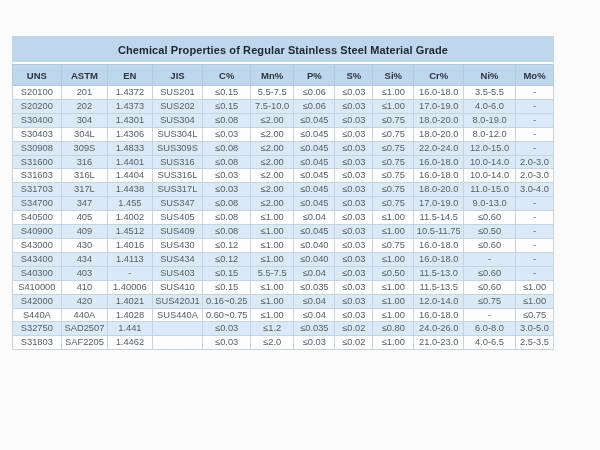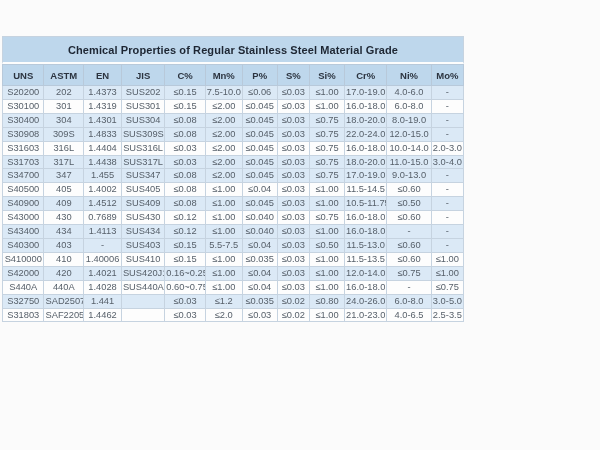--- a/index.html
+++ b/index.html
@@ -14,22 +14,22 @@
     --band:#bed7ec;
     --alt_row:#dbe9f6;
     --row:#fdfdfd;
     --grid:#c6d3e0;
     --title_text:#1d2633;
     --header_text:#2c3440;
     --cell_text:#57606a;
   }
   .table-wrap{
     position:absolute;
-    left:2px; top:36px;
-    width:462px;
+    left:12px; top:36px;
+    width:542px;
   }
   .title-band{
     background:var(--band);
     color:var(--title_text);
     font-size:11px;
     font-weight:bold;
     text-align:center;
     padding:7px 0 6px 0;
     border:1px solid var(--grid);
     border-bottom:2px solid #fdfdfd;
@@ -100,76 +100,104 @@
           <th>Mn%</th>
           <th>P%</th>
           <th>S%</th>
           <th>Si%</th>
           <th>Cr%</th>
           <th>Ni%</th>
           <th>Mo%</th>
         </tr>
     </thead>
     <tbody>
+        <tr>
+          <td>S20100</td>
+          <td>201</td>
+          <td>1.4372</td>
+          <td>SUS201</td>
+          <td>≤0.15</td>
+          <td>5.5-7.5</td>
+          <td>≤0.06</td>
+          <td>≤0.03</td>
+          <td>≤1.00</td>
+          <td>16.0-18.0</td>
+          <td>3.5-5.5</td>
+          <td>-</td>
+        </tr>
         <tr class="alt">
           <td>S20200</td>
           <td>202</td>
           <td>1.4373</td>
           <td>SUS202</td>
           <td>≤0.15</td>
           <td>7.5-10.0</td>
           <td>≤0.06</td>
           <td>≤0.03</td>
           <td>≤1.00</td>
           <td>17.0-19.0</td>
           <td>4.0-6.0</td>
           <td>-</td>
         </tr>
-        <tr>
-          <td>S30100</td>
-          <td>301</td>
-          <td>1.4319</td>
-          <td>SUS301</td>
-          <td>≤0.15</td>
-          <td>≤2.00</td>
-          <td>≤0.045</td>
-          <td>≤0.03</td>
-          <td>≤1.00</td>
-          <td>16.0-18.0</td>
-          <td>6.0-8.0</td>
-          <td>-</td>
-        </tr>
         <tr class="alt">
           <td>S30400</td>
           <td>304</td>
           <td>1.4301</td>
           <td>SUS304</td>
           <td>≤0.08</td>
           <td>≤2.00</td>
           <td>≤0.045</td>
           <td>≤0.03</td>
           <td>≤0.75</td>
           <td>18.0-20.0</td>
           <td>8.0-19.0</td>
           <td>-</td>
         </tr>
+        <tr>
+          <td>S30403</td>
+          <td>304L</td>
+          <td>1.4306</td>
+          <td>SUS304L</td>
+          <td>≤0.03</td>
+          <td>≤2.00</td>
+          <td>≤0.045</td>
+          <td>≤0.03</td>
+          <td>≤0.75</td>
+          <td>18.0-20.0</td>
+          <td>8.0-12.0</td>
+          <td>-</td>
+        </tr>
         <tr class="alt">
           <td>S30908</td>
           <td>309S</td>
           <td>1.4833</td>
           <td>SUS309S</td>
           <td>≤0.08</td>
           <td>≤2.00</td>
           <td>≤0.045</td>
           <td>≤0.03</td>
           <td>≤0.75</td>
           <td>22.0-24.0</td>
           <td>12.0-15.0</td>
           <td>-</td>
         </tr>
+        <tr class="alt">
+          <td>S31600</td>
+          <td>316</td>
+          <td>1.4401</td>
+          <td>SUS316</td>
+          <td>≤0.08</td>
+          <td>≤2.00</td>
+          <td>≤0.045</td>
+          <td>≤0.03</td>
+          <td>≤0.75</td>
+          <td>16.0-18.0</td>
+          <td>10.0-14.0</td>
+          <td>2.0-3.0</td>
+        </tr>
         <tr>
           <td>S31603</td>
           <td>316L</td>
           <td>1.4404</td>
           <td>SUS316L</td>
           <td>≤0.03</td>
           <td>≤2.00</td>
           <td>≤0.045</td>
           <td>≤0.03</td>
           <td>≤0.75</td>
@@ -229,21 +257,21 @@
           <td>≤0.045</td>
           <td>≤0.03</td>
           <td>≤1.00</td>
           <td>10.5-11.75</td>
           <td>≤0.50</td>
           <td>-</td>
         </tr>
         <tr>
           <td>S43000</td>
           <td>430</td>
-          <td>0.7689</td>
+          <td>1.4016</td>
           <td>SUS430</td>
           <td>≤0.12</td>
           <td>≤1.00</td>
           <td>≤0.040</td>
           <td>≤0.03</td>
           <td>≤0.75</td>
           <td>16.0-18.0</td>
           <td>≤0.60</td>
           <td>-</td>
         </tr>

